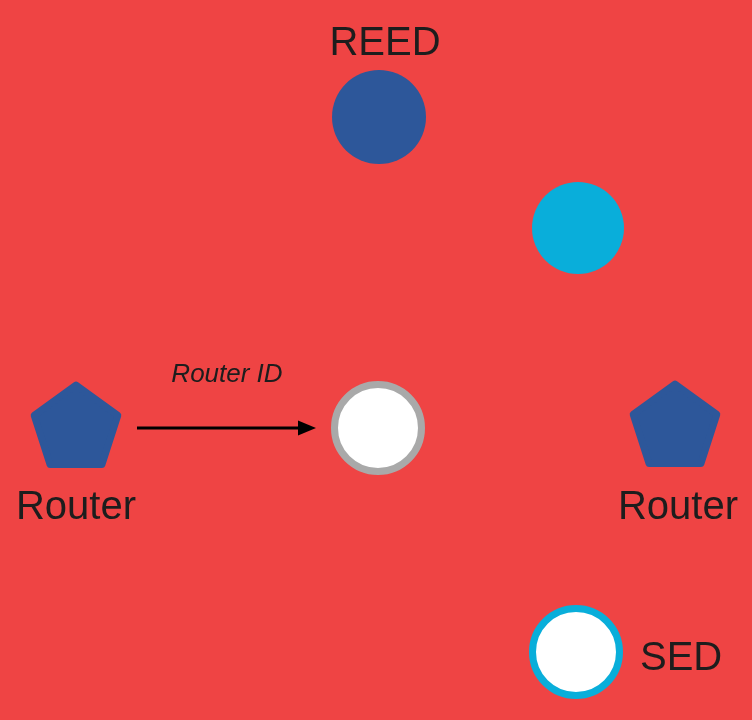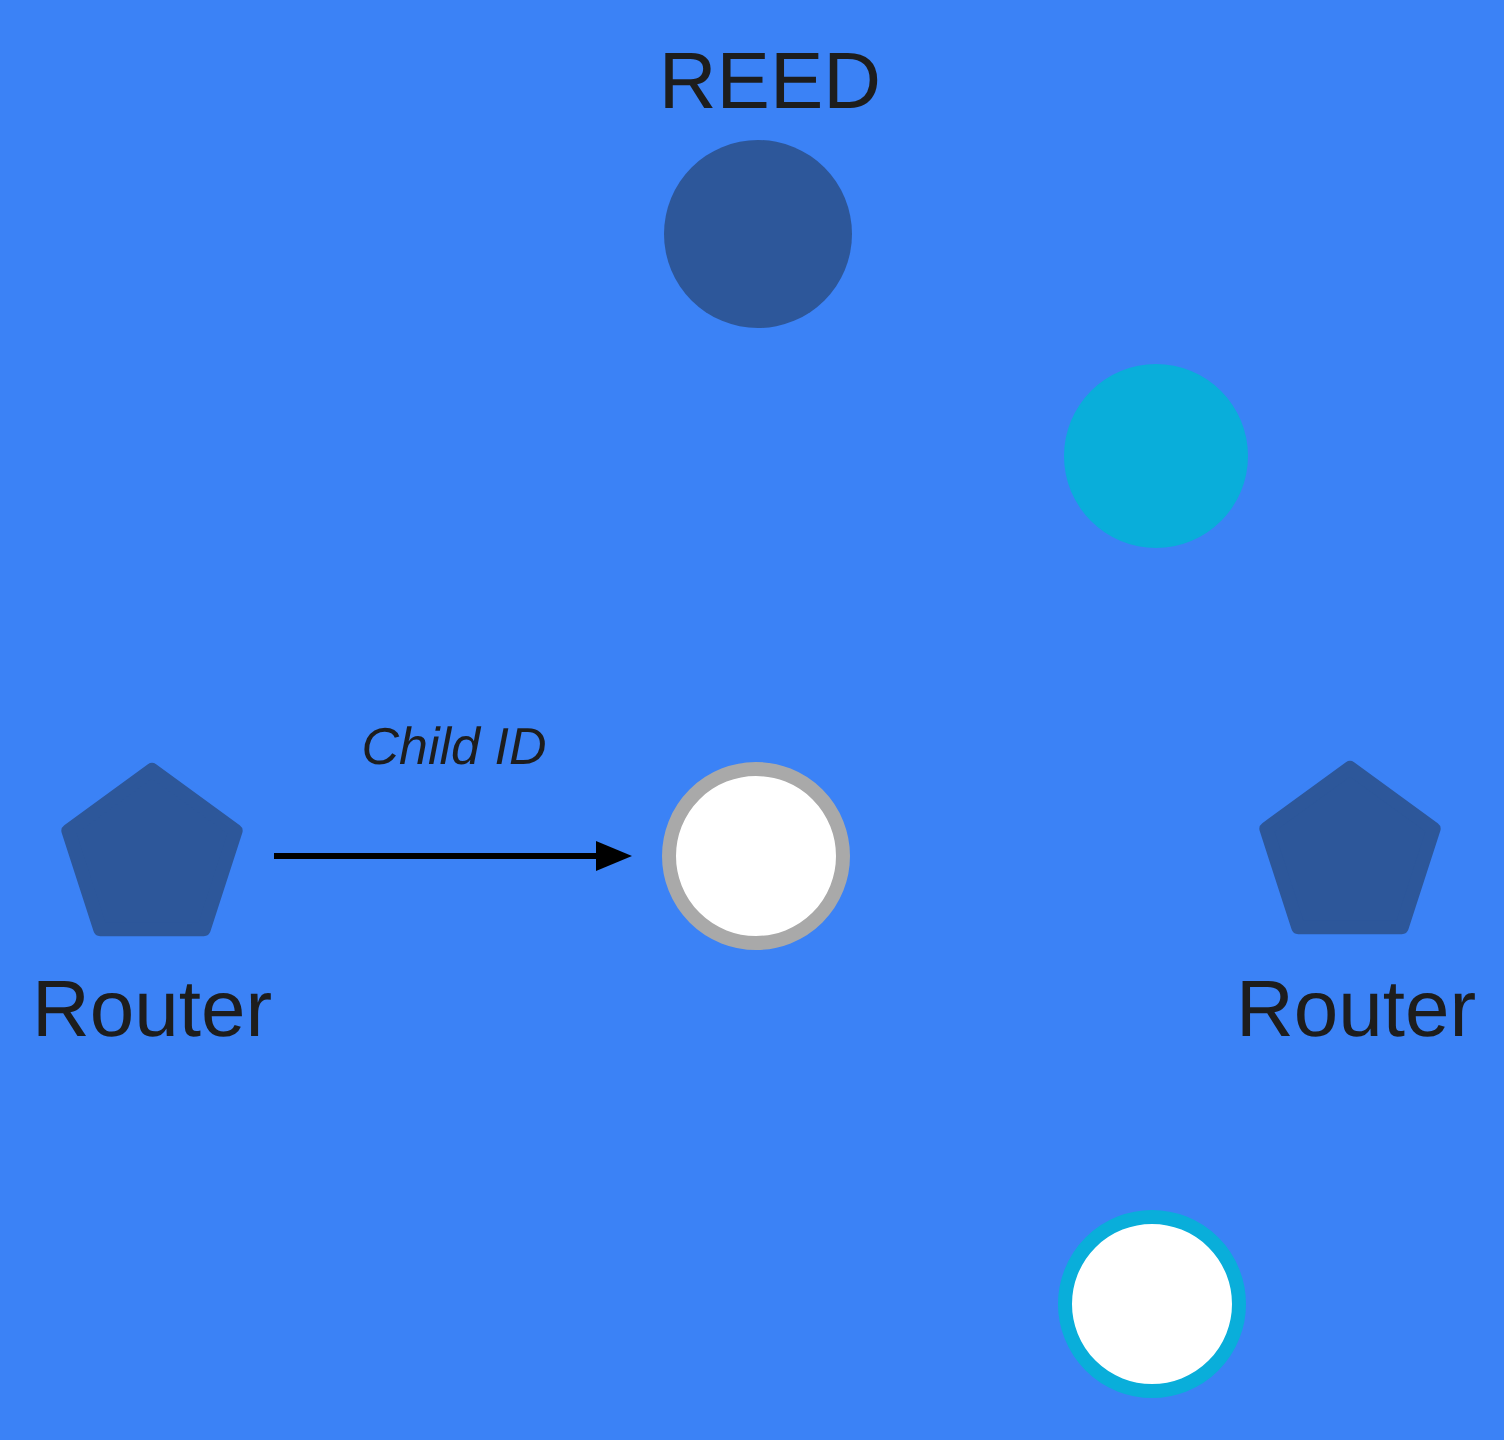--- a/index.html
+++ b/index.html
@@ -3,21 +3,21 @@
 <meta charset="utf-8">
 <style>
   * { margin: 0; padding: 0; box-sizing: border-box; }
   html, body { background: #ffffff; }
   body { font-family: "Liberation Sans", sans-serif; }
 
   .canvas {
     position: relative;
     width: 752px;
     height: 720px;
-    background: #3b82f6;
+    background: #ef4444;
     overflow: hidden;
     color: #1d1d1d;
   }
 
   .abs { position: absolute; }
 
   .node-label {
     font-size: 40px;
     line-height: 42px;
     color: #1d1d1d;
@@ -72,31 +72,32 @@
   <div class="abs circle-filled circle-cyan" style="left:532px; top:182px; width:92px; height:92px;"></div>
 
   <div class="abs" style="left:29px; top:381px; width:94px; height:90px;">
     <svg class="pentagon-svg" width="94" height="90" viewBox="0 0 94 90" style="overflow:visible">
       <polygon points="47,4 5.2,34.4 21.1,83.6 72.9,83.6 88.8,34.4"></polygon>
     </svg>
   </div>
   <div class="abs node-label centered" style="left:-24px; top:484px; width:200px;">Router</div>
 
   <div class="abs message-label" style="left:127px; top:359px; width:200px;">
-    <span>Child ID</span><br>
+    <span>Router ID</span><br>
   </div>
   <svg class="abs arrow-svg" style="left:130px; top:417px;" width="195" height="22" viewBox="0 0 195 22">
     <line x1="7" y1="11" x2="170" y2="11"></line>
     <polygon points="168,3.5 186,11 168,18.5"></polygon>
   </svg>
 
   <div class="abs circle-outline outline-gray" style="left:331px; top:381px; width:94px; height:94px;"></div>
 
   <div class="abs" style="left:628px; top:380px; width:94px; height:90px;">
     <svg class="pentagon-svg" width="94" height="90" viewBox="0 0 94 90" style="overflow:visible">
       <polygon points="47,4 5.2,34.4 21.1,83.6 72.9,83.6 88.8,34.4"></polygon>
     </svg>
   </div>
   <div class="abs node-label centered" style="left:578px; top:484px; width:200px;">Router</div>
 
   <div class="abs circle-outline outline-cyan" style="left:529px; top:605px; width:94px; height:94px;"></div>
+  <div class="abs node-label" style="left:640px; top:635px;">SED</div>
 
 </div>
 
 </body></html>

